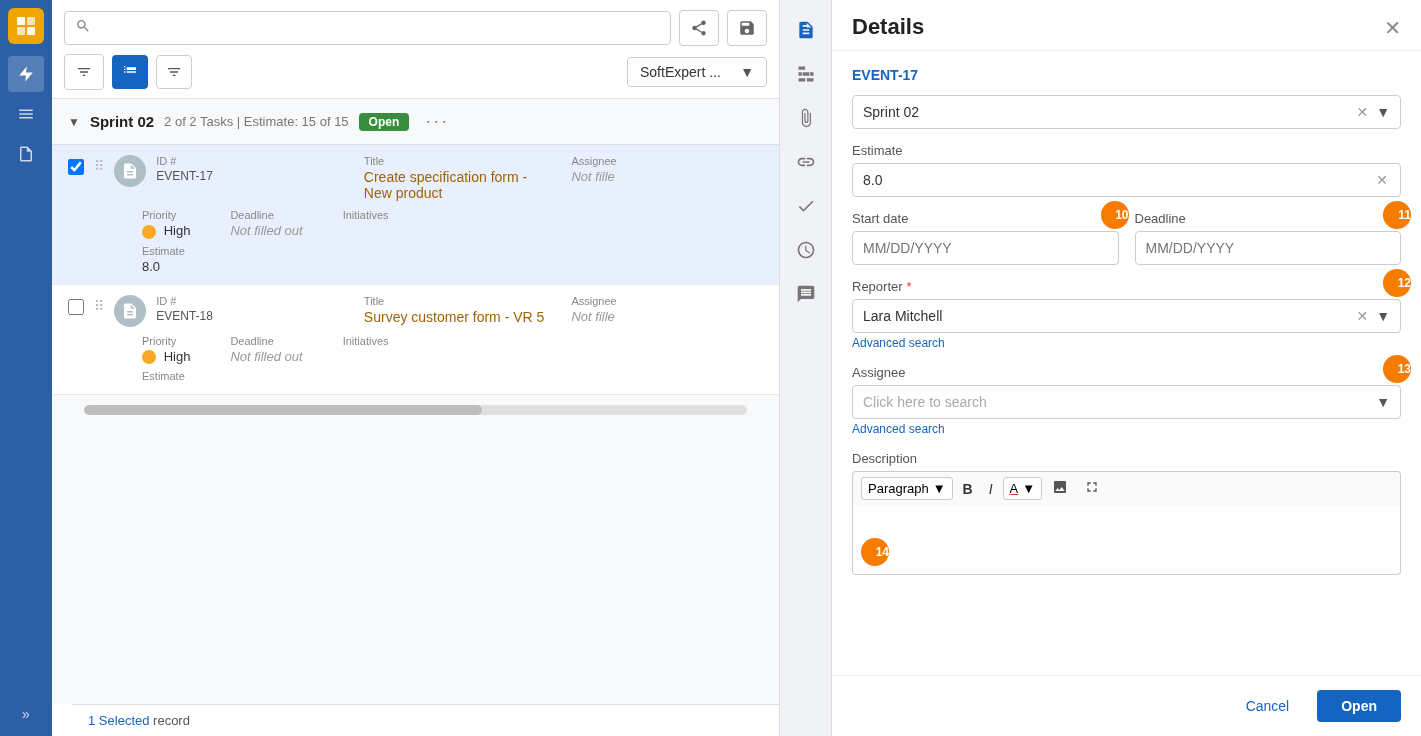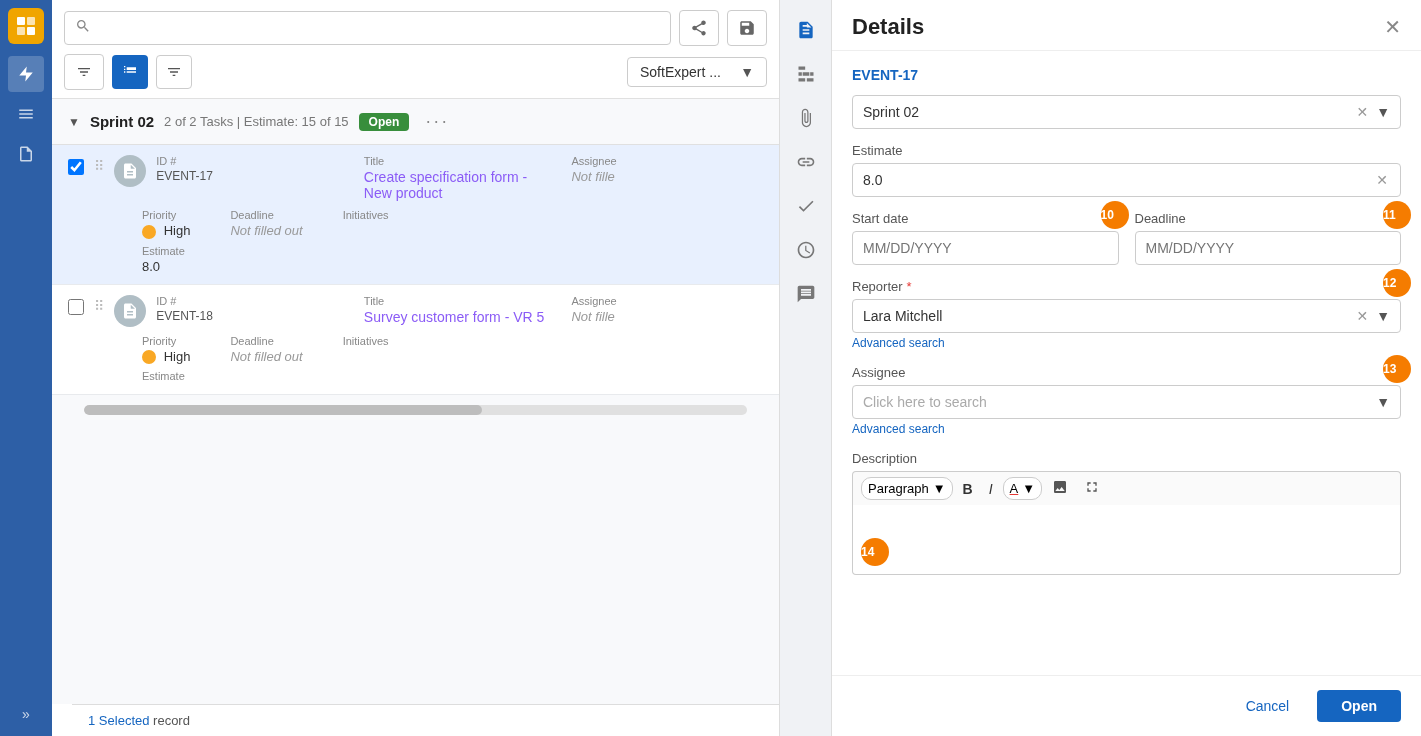--- a/index.html
+++ b/index.html
@@ -195,21 +195,21 @@
     }
     .task-fields {
       display: grid;
       grid-template-columns: 1fr 1fr 1fr;
       gap: 0 16px;
       flex: 1;
     }
     .task-field-label { font-size: 11px; color: #888; margin-bottom: 2px; }
     .task-field-value { font-size: 13px; color: #333; }
     .task-field-value.id { color: #555; font-size: 12px; }
-    .task-field-value.title { font-size: 14px; font-weight: 500; color: #8b5cf6; }
+    .task-field-value.title { font-size: 14px; font-weight: 500; color: #a16207; }
     .task-field-value.not-filled { font-style: italic; color: #999; }
     .task-meta-row {
       display: flex;
       gap: 40px;
       margin-top: 8px;
       padding-left: 74px;
     }
     .task-meta-item { }
     .priority-dot {
       width: 14px; height: 14px;
@@ -248,21 +248,21 @@
       width: 590px;
       background: white;
       border-left: 1px solid #ddd;
       display: flex;
       flex-direction: column;
       flex-shrink: 0;
       overflow-y: auto;
     }
     .details-header {
       display: flex;
-      align-items: center;
+      align-items: flex-end;
       justify-content: space-between;
       padding: 14px 20px 10px;
       border-bottom: 1px solid #eee;
     }
     .details-title {
       font-size: 22px;
       font-weight: bold;
       color: #222;
     }
     .details-close {
@@ -338,21 +338,21 @@
       padding: 4px 8px;
       background: #fafafa;
     }
     .desc-tool-btn {
       background: none; border: none; cursor: pointer;
       padding: 3px 6px; border-radius: 3px;
       font-size: 14px; color: #333;
     }
     .desc-tool-select {
       border: 1px solid #ccc;
-      border-radius: 10px;
+      border-radius: 3px;
       font-size: 13px;
       padding: 3px 6px;
       background: white;
       cursor: pointer;
       display: flex;
       align-items: center;
       gap: 4px;
     }
     .description-area {
       min-height: 60px;
@@ -364,21 +364,21 @@
       background: white;
     }
     .step-badge {
       position: absolute;
       width: 28px; height: 28px;
       border-radius: 50%;
       background: #f57c00;
       color: white;
       font-size: 12px;
       font-weight: bold;
-      display: flex; align-items: center; justify-content: flex-start;
+      display: flex; align-items: center; justify-content: flex-end;
     }
     .details-footer {
       padding: 14px 20px;
       border-top: 1px solid #eee;
       display: flex;
       justify-content: flex-end;
       gap: 12px;
     }
     .btn-cancel {
       background: none;

